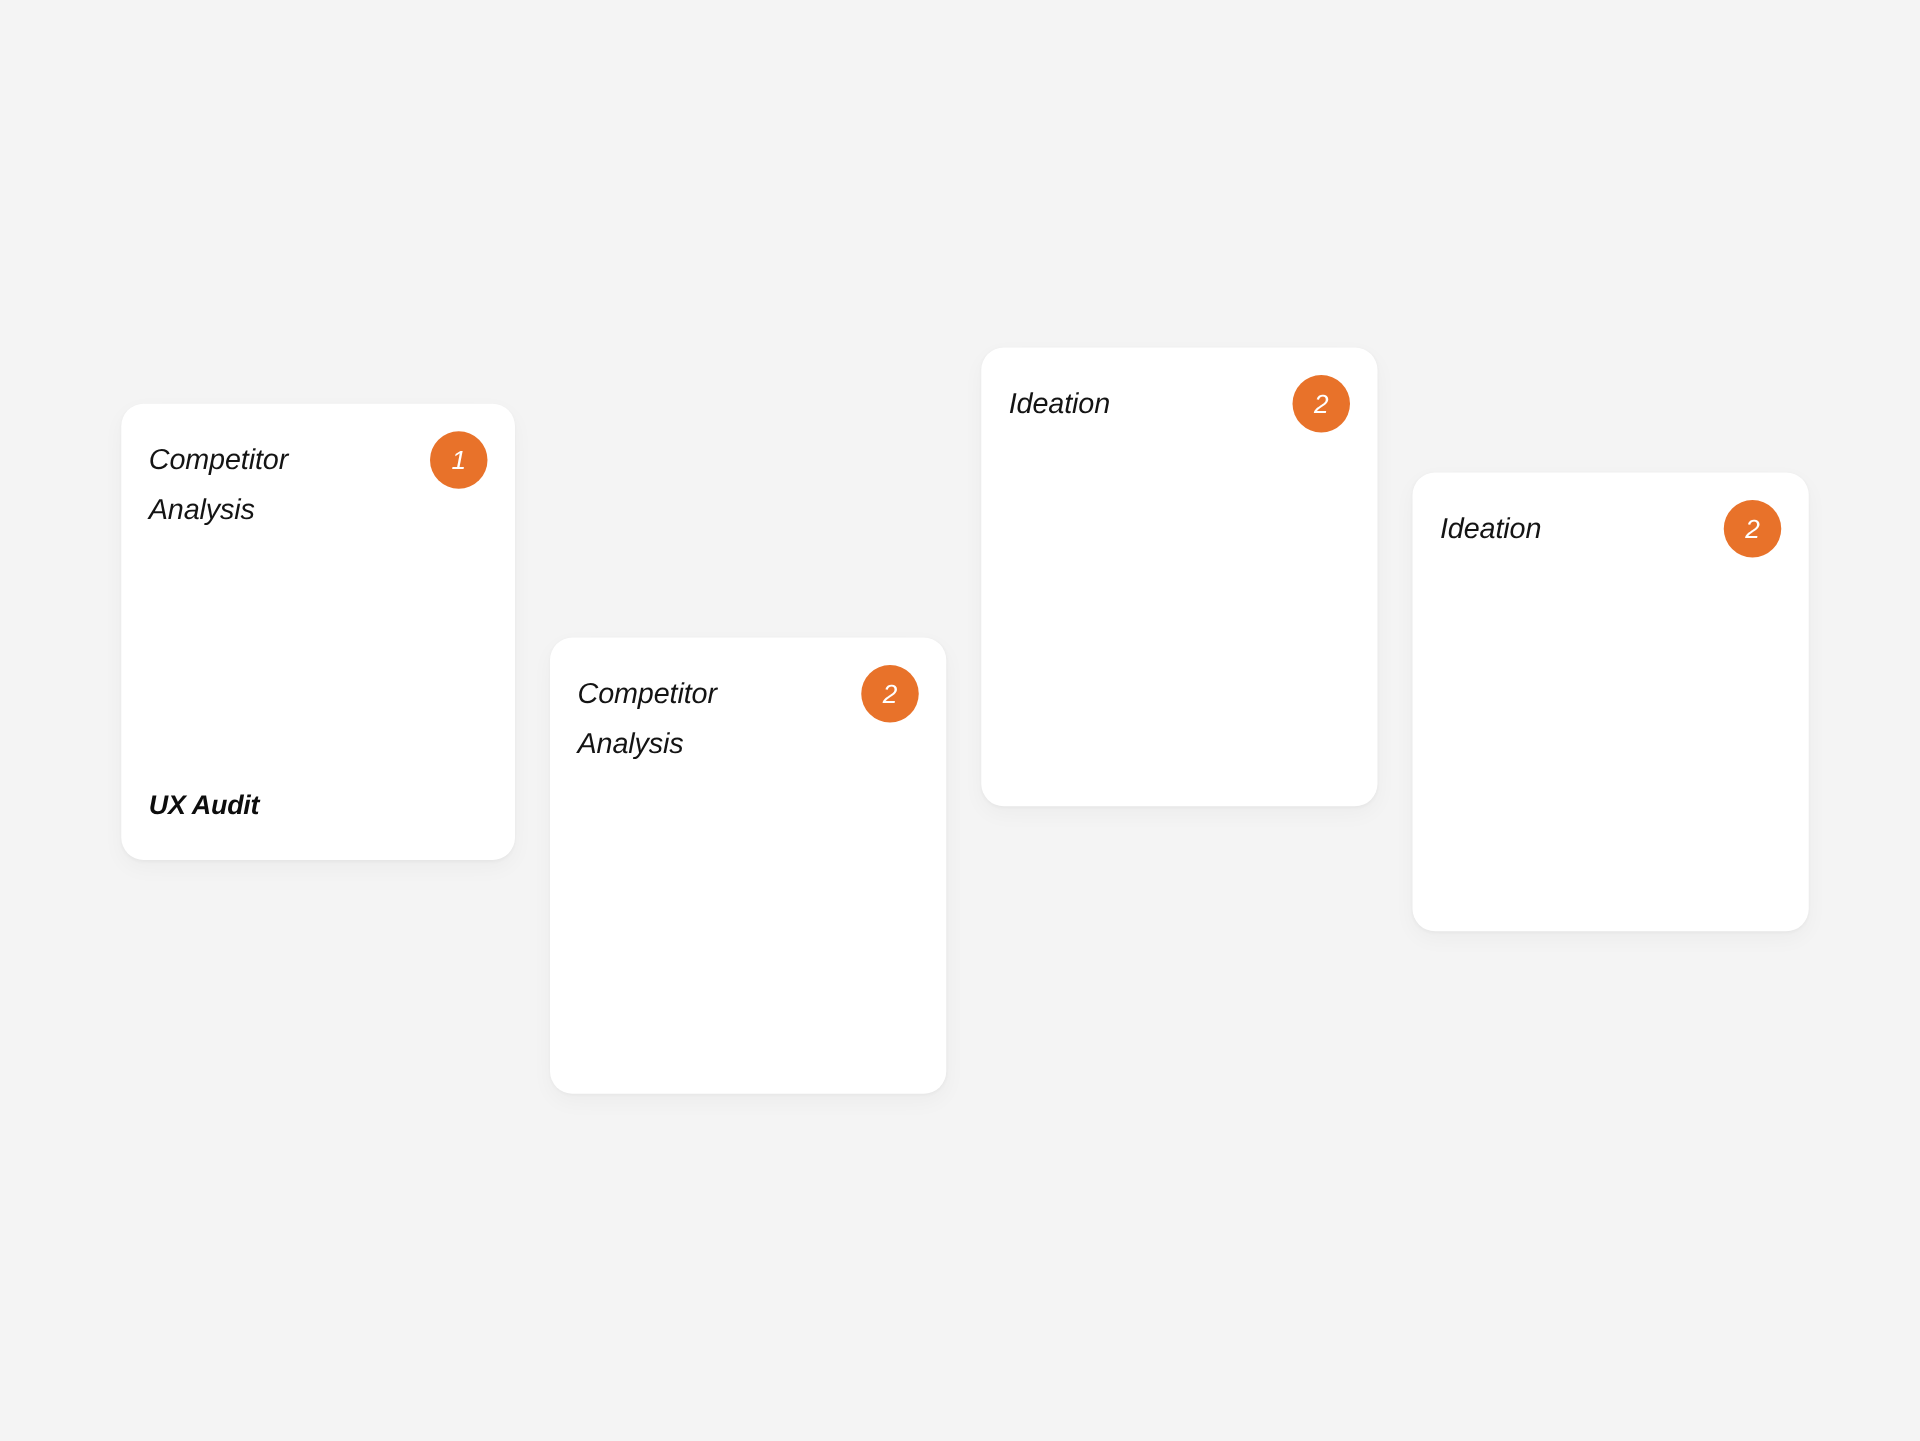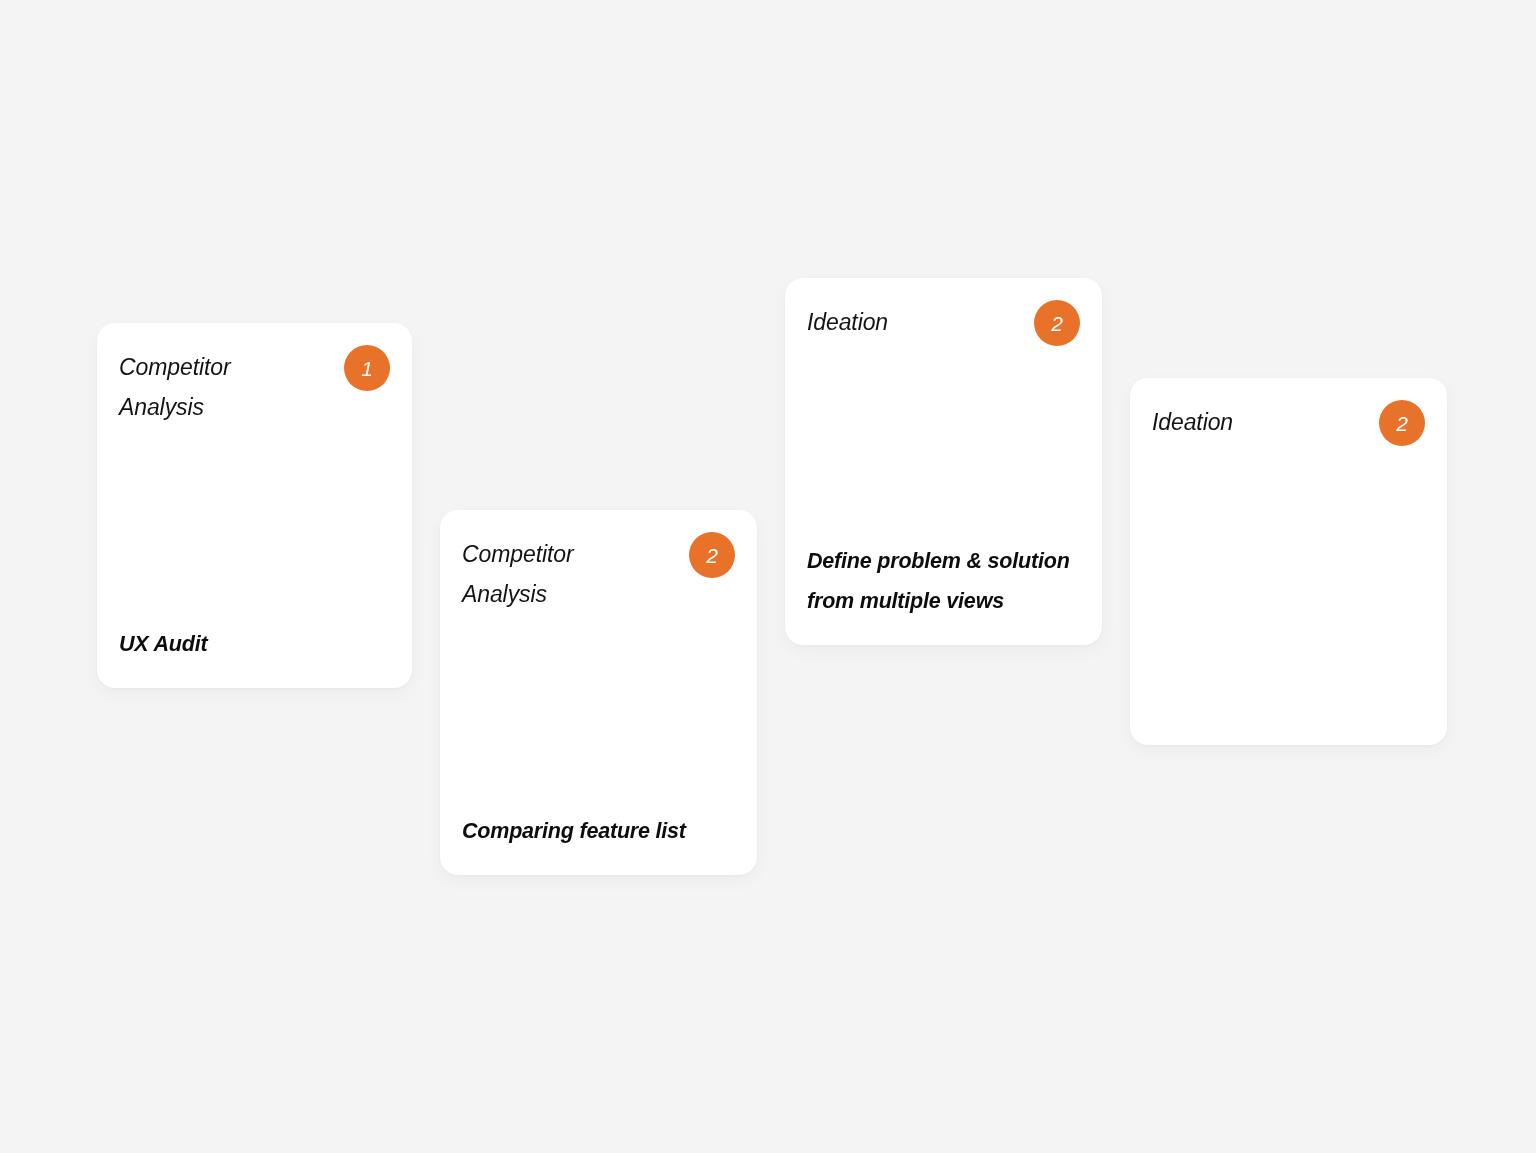--- a/index.html
+++ b/index.html
@@ -96,29 +96,27 @@
       <div class="badge">1</div>
     </div>
     <div class="card-title">UX Audit</div>
   </div>
 
   <div class="card" id="card-1">
     <div class="card-head">
       <div class="card-category">Competitor Analysis</div>
       <div class="badge">2</div>
     </div>
-    <div class="card-title">Comparing feature list</div>
   </div>
 
   <div class="card" id="card-2">
     <div class="card-head">
       <div class="card-category">Ideation</div>
       <div class="badge">2</div>
     </div>
-    <div class="card-title">Define problem &amp; solution from multiple views</div>
   </div>
 
   <div class="card" id="card-3">
     <div class="card-head">
       <div class="card-category">Ideation</div>
       <div class="badge">2</div>
     </div>
   </div>
 
 </div>

